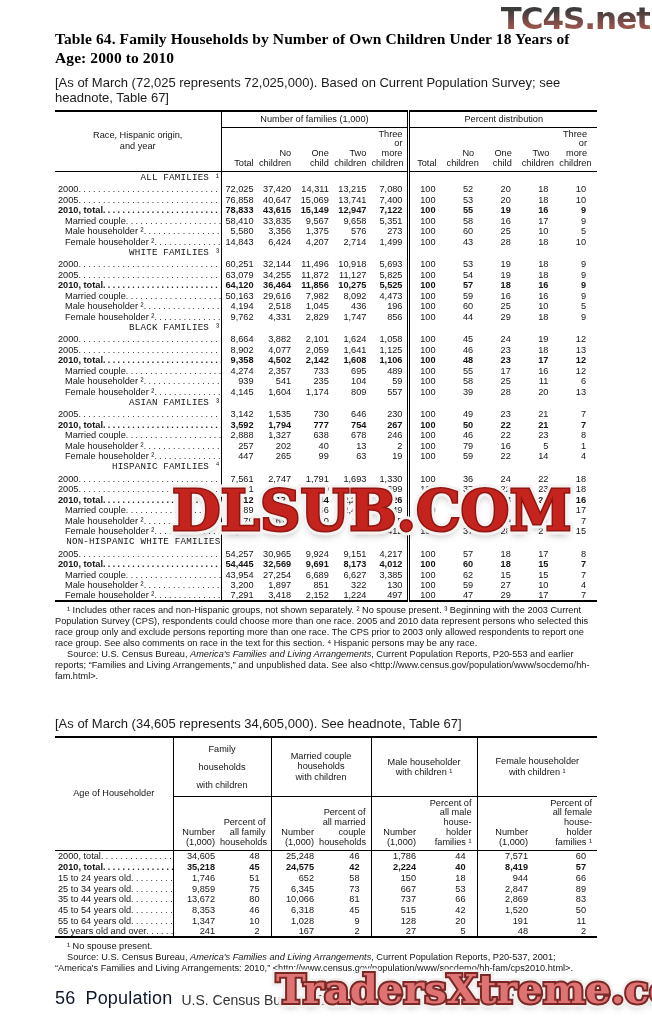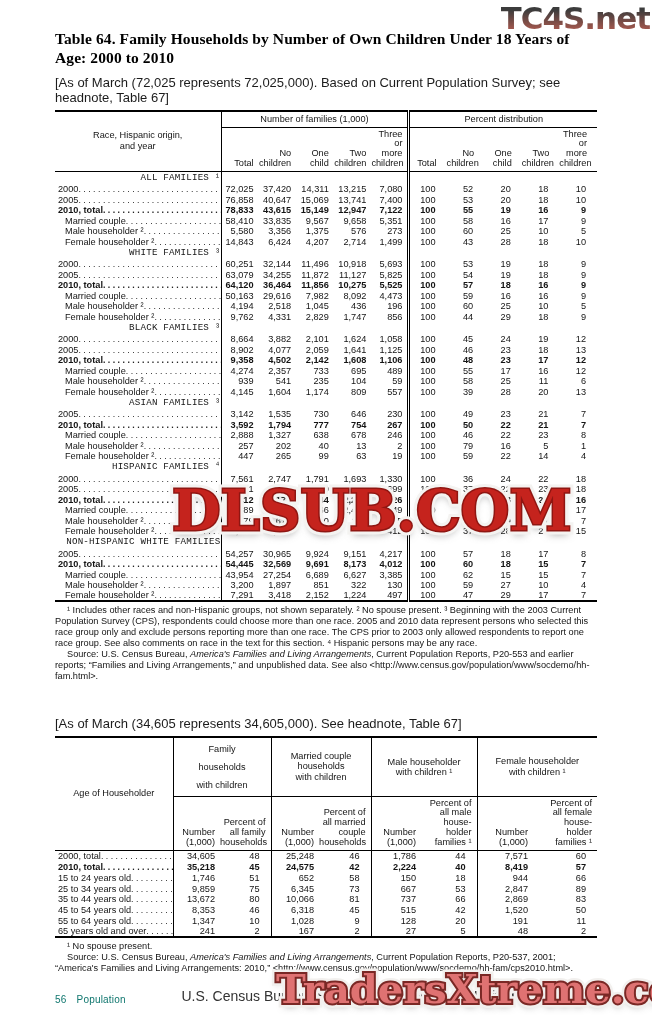--- a/index.html
+++ b/index.html
@@ -56,21 +56,21 @@
   .dots::after { content:" . . . . . . . . . . . . . . . . . . . . . . . . . . . . . . . . . . . . . . . . . ."; }
 
   
   .foot { font-size:9.2px; line-height:10.9px; margin-top:3px; color:#141414; }
   .foot p { text-indent:12px; }
   .it { font-style:italic; }
   .gap28 { height:26px; }
 
   
   .pagefoot { display:flex; justify-content:space-between; align-items:flex-end; margin-top:14px; }
-  .pf-left { font-size:10px; color:#0f766e; letter-spacing:0.2px; }
+  .pf-left { font-size:18px; color:#0f172a; letter-spacing:0.2px; }
   .pf-left .pgnum { margin-right:10px; }
   .pf-right { font-size:14px; color:#333; padding-bottom:1px; }
 
   
   .wm { position:absolute; font-weight:bold; pointer-events:none; }
   .wm .layer { position:absolute; left:0; top:0; white-space:nowrap; }
   .wm .layer.rel { position:relative; }
 
   #wm-top {
     top:0px; right:2px; font-size:31px; letter-spacing:-1px;

